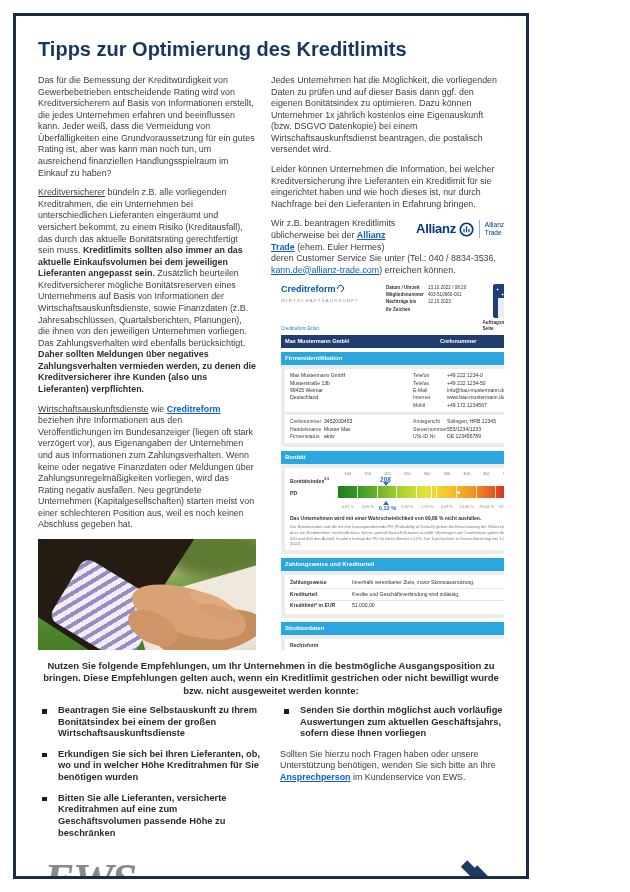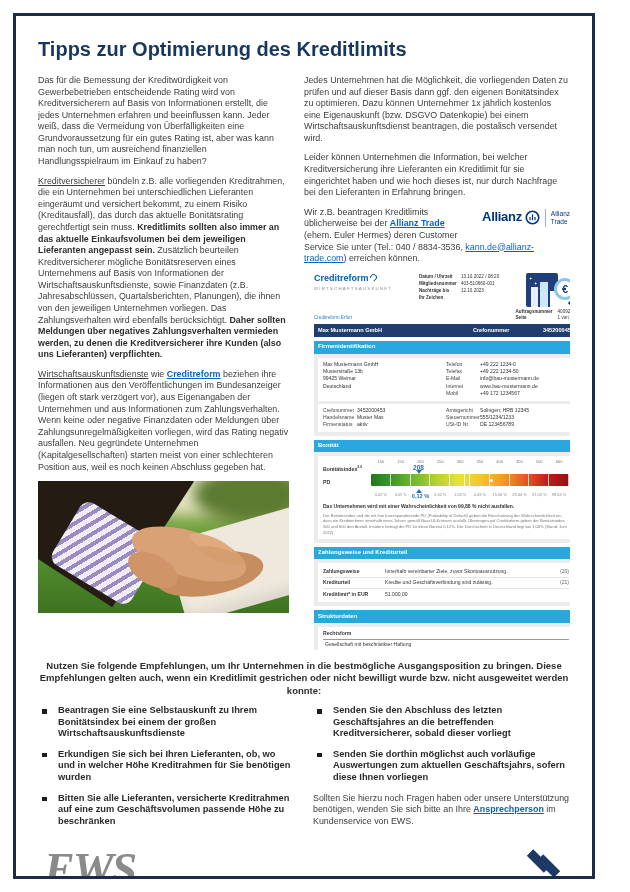--- a/index.html
+++ b/index.html
@@ -1,17 +1,17 @@
 <!DOCTYPE html>
 <html><head>
 <meta charset="utf-8">
 <style>
   * { margin:0; padding:0; box-sizing:border-box; }
   html,body { width:630px; height:892px; background:#ffffff; font-family:"Liberation Sans", sans-serif; }
-  .sheet { position:absolute; left:13px; top:13px; width:582px; height:866px;
+  .sheet { position:absolute; left:13px; top:13px; width:516px; height:866px;
            border:3px solid #1c2b4a; background:#fff; padding:18px 22px 0 22px; overflow:hidden; }
 
   h1 { font-size:20px; color:#17375e; margin:4px 0 14px; font-weight:bold; }
 
   .cols { display:flex; gap:15px; height:575px; overflow:hidden; }
   .col { width:50%; font-size:8.9px; color:#3d3d3d; line-height:1.3; }
   .col .p { margin-bottom:8px; }
 
   .run-normal {}
   .run-bold { font-weight:bold; color:#2e2e2e; }
@@ -380,21 +380,20 @@
   <div class="rec-cols">
     <div class="rec-col">
       <ul class="rec-list">
         <li><span>Beantragen Sie eine Selbstauskunft zu Ihrem Bonitätsindex bei einem der großen Wirtschaftsauskunftsdienste</span></li>
         <li><span>Erkundigen Sie sich bei Ihren Lieferanten, ob, wo und in welcher Höhe Kreditrahmen für Sie benötigen wurden</span></li>
         <li><span>Bitten Sie alle Lieferanten, versicherte Kreditrahmen auf eine zum Geschäftsvolumen passende Höhe zu beschränken</span></li>
       </ul>
     </div>
     <div class="rec-col">
       <ul class="rec-list">
-        <li><span>Senden Sie den Abschluss des letzten Geschäftsjahres an die betreffenden Kreditversicherer, sobald dieser vorliegt</span></li>
         <li><span>Senden Sie dorthin möglichst auch vorläufige Auswertungen zum aktuellen Geschäftsjahrs, sofern diese Ihnen vorliegen</span></li>
       </ul>
       <p class="closing"><span class="run-normal">Sollten Sie hierzu noch Fragen haben oder unsere Unterstützung benötigen, wenden Sie sich bitte an Ihre </span><span class="run-link-bold">Ansprechperson</span><span class="run-normal"> im Kundenservice von EWS.</span></p>
     </div>
   </div>
 
   <div class="footer">
     <div class="ews">
       <div class="ews-name">EWS</div>
 

